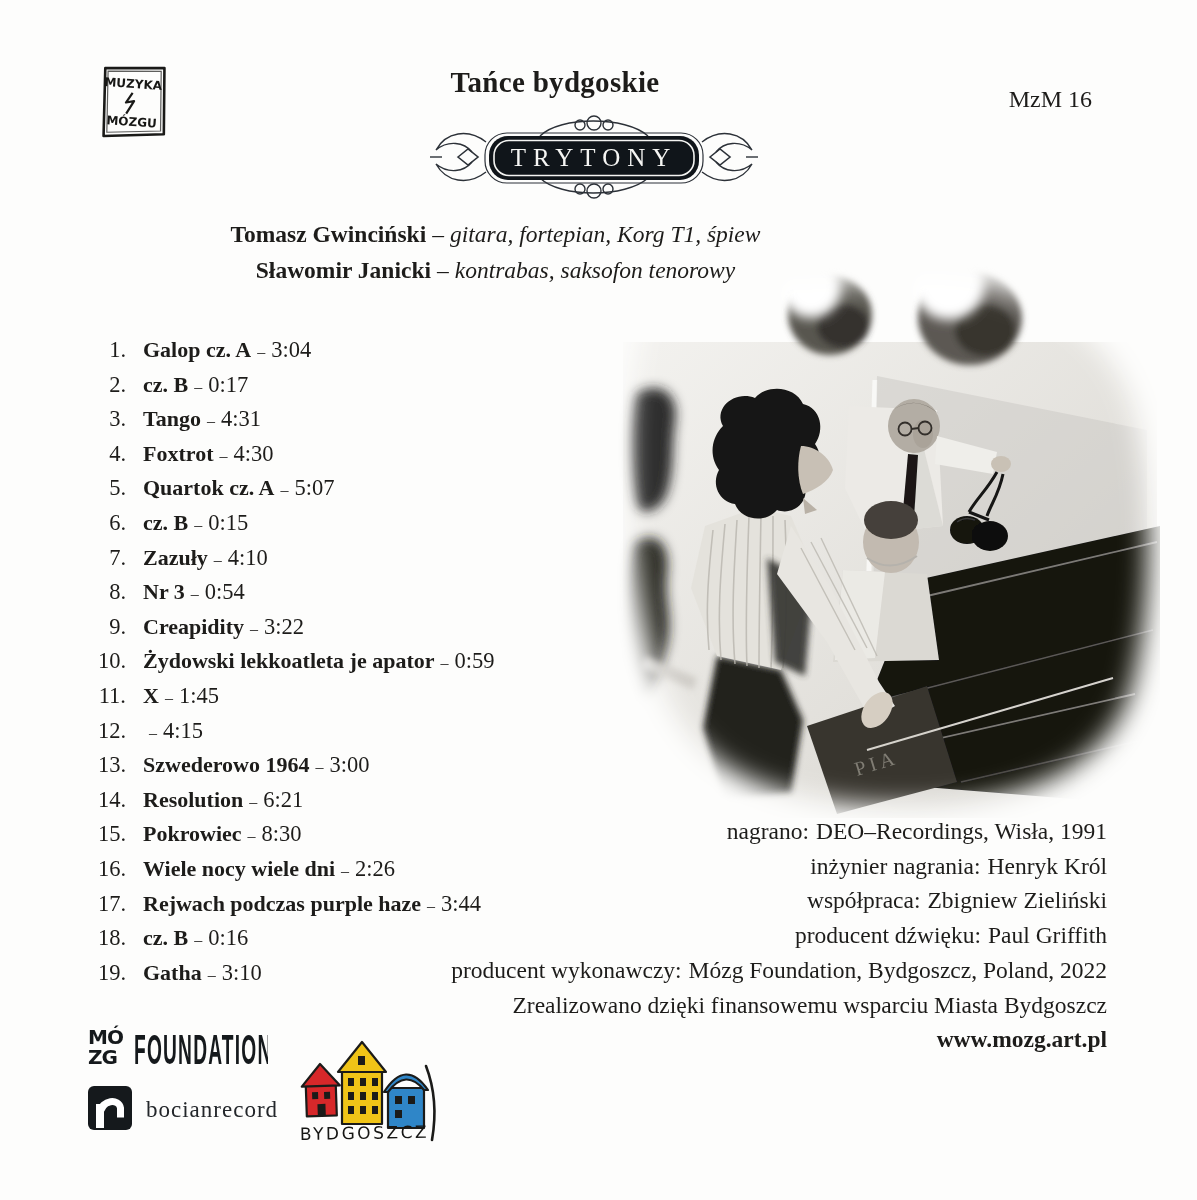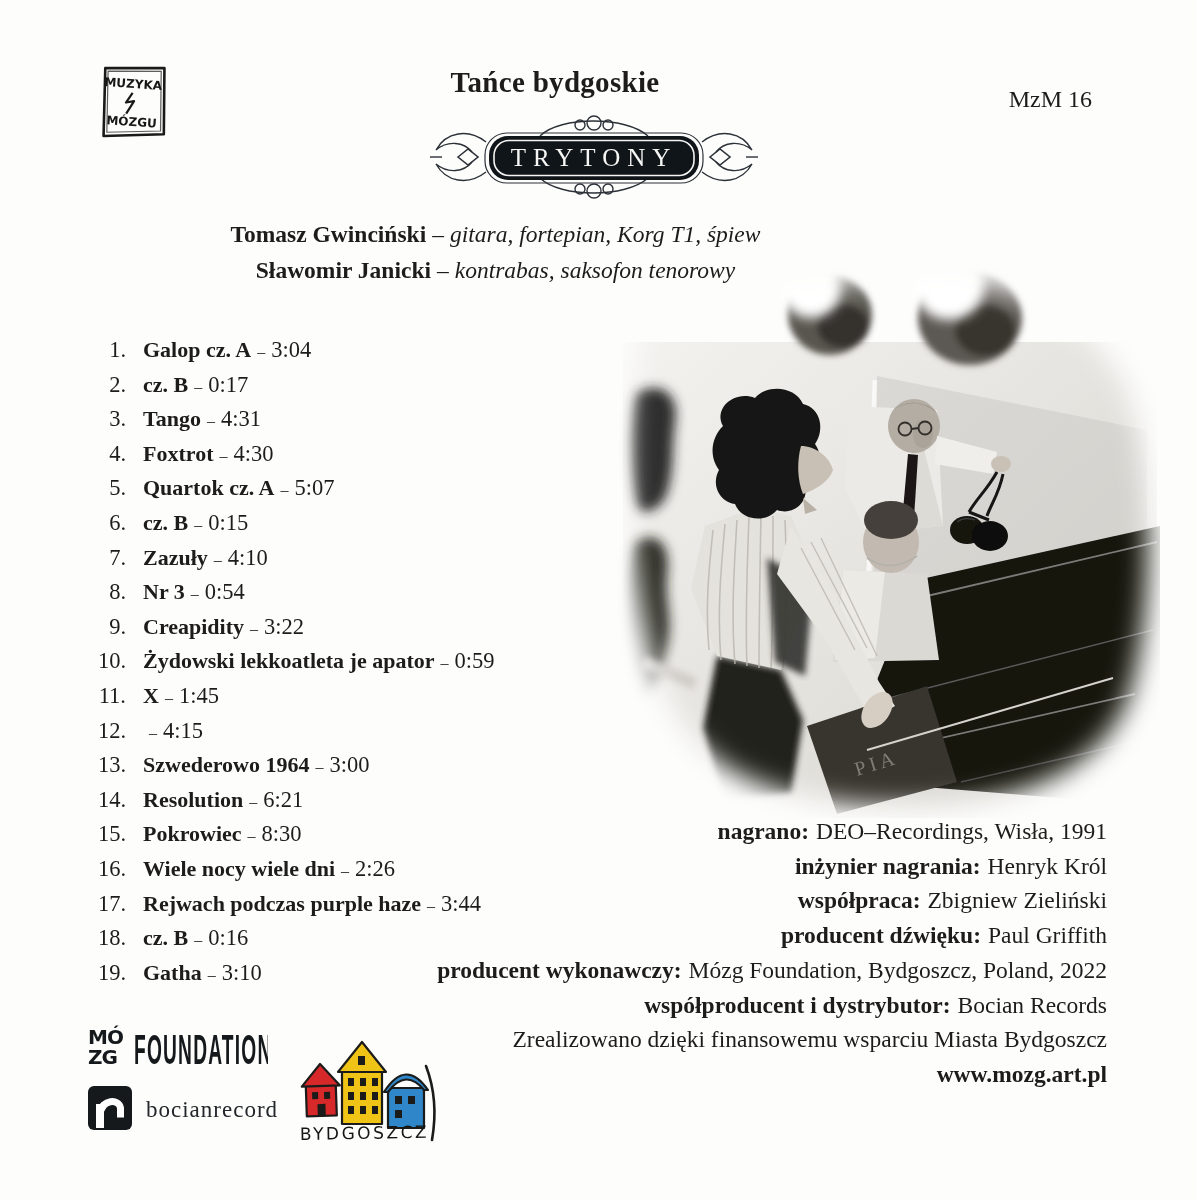--- a/index.html
+++ b/index.html
@@ -21,21 +21,21 @@
   .tracklist{position:absolute;left:86px;top:337px;}
   .track-row{display:flex;align-items:baseline;height:34.6px;}
   .track-no{width:40px;text-align:right;margin-right:17px;font-size:22.5px;}
   .track-title{font-weight:bold;font-size:22px;white-space:nowrap;}
   .track-time{font-size:22.5px;text-align:right;}
   
   .photo-wrap{position:absolute;left:605px;top:258px;width:555px;height:560px;}
   
   .credits{position:absolute;right:90px;top:814px;text-align:right;
            font-size:23.5px;line-height:34.7px;white-space:nowrap;}
-  .credit-label{font-weight:bold;margin-right:7px;margin-top:9px;}
+  .credit-label{font-weight:normal;margin-right:7px;margin-top:9px;}
   .credit-label:empty{display:none;margin:0;}
   .website{font-weight:bold;}
   
   .mozg-logo{position:absolute;left:88px;top:1024px;}
   .bocian-logo{position:absolute;left:88px;top:1084px;}
   .bydgoszcz-logo{position:absolute;left:298px;top:1032px;}
 </style>
 </head>
 <body>
 
@@ -361,23 +361,20 @@
 
         <div class="credit-line">
           <span class="credit-label">producent dźwięku:</span><span class="credit-value">Paul Griffith</span>
         </div>
 
 
         <div class="credit-line">
           <span class="credit-label">producent wykonawczy:</span><span class="credit-value">Mózg Foundation, Bydgoszcz, Poland, 2022</span>
         </div>
 
-        <div class="credit-line">
-          <span class="credit-label">współproducent i dystrybutor:</span><span class="credit-value">Bocian Records</span>
-        </div>
 
         <div class="credit-line">
           <span class="credit-value">Zrealizowano dzięki finansowemu wsparciu Miasta Bydgoszcz</span>
         </div>
       </div>
     <div class="website">www.mozg.art.pl</div>
   </div>
 
   <svg class="mozg-logo" width="180" height="48" viewBox="0 0 180 48">
     <text x="0" y="20" font-family="DejaVu Sans, sans-serif" font-weight="bold" font-size="20" letter-spacing="-1" fill="#15191c">MÓ</text>

